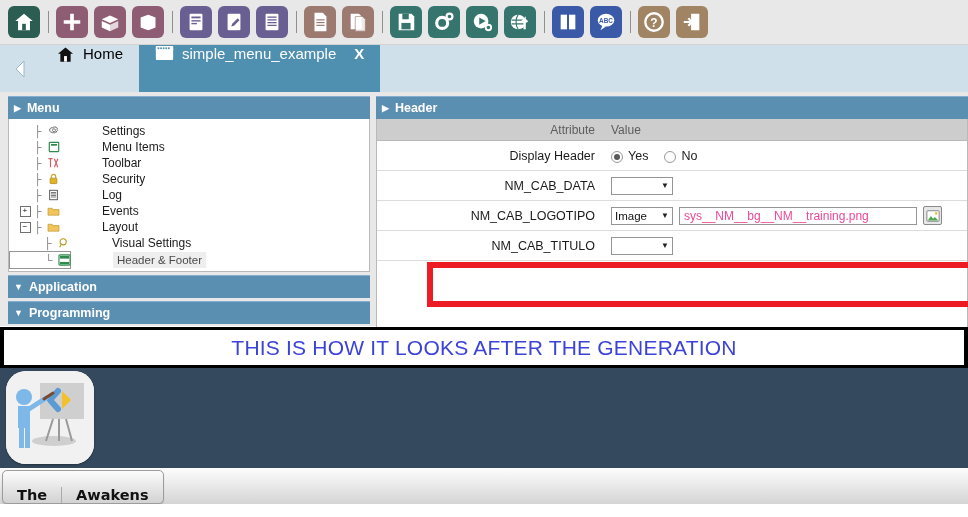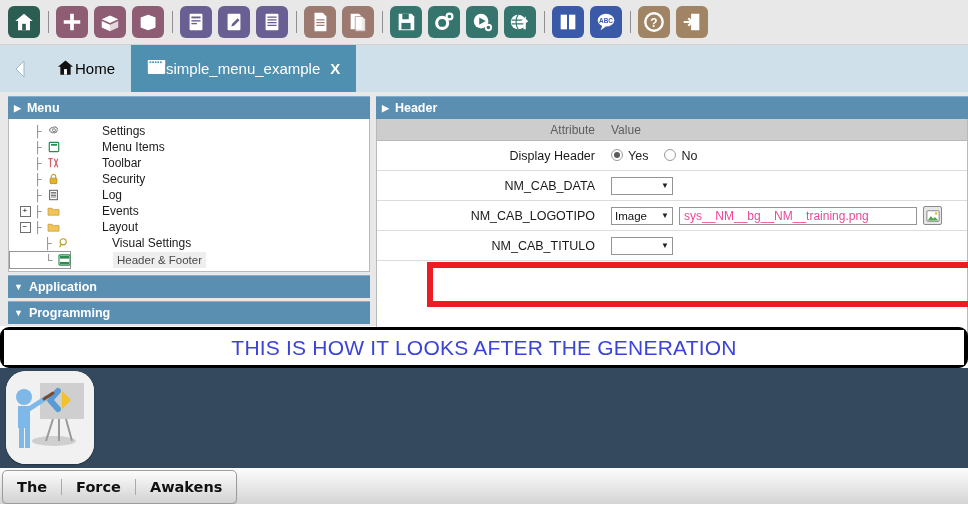--- a/index.html
+++ b/index.html
@@ -33,21 +33,21 @@
   
   .tabbar{
     height:47px;background:#cfe0ea;
     display:flex;align-items:stretch;
   }
   .tab-back{
     width:40px;display:flex;align-items:center;justify-content:center;
     background:#cfe0ea;cursor:pointer;
   }
   .tab{
-    display:flex;align-items:center;
+    display:flex;align-items:flex-start;gap:8px;
     padding:0 16px;cursor:pointer;font-size:15px;
   }
   .tab.home{background:#cfe0ea;color:#000;}
   .tab.active{background:#4f8fb0;color:#ffffff;}
   .tab .tclose{font-weight:bold;font-size:15px;margin-left:10px;cursor:pointer;}
   .tabbar-fill{flex:1;background:#cfe0ea;}
 
   
   .work{
     position:relative;height:234px;background:#e8e8e8;
@@ -91,21 +91,21 @@
     font-size:12px;color:#5d5d5d;border-bottom:1px solid #b9b9b9;
   }
   .col-attr{width:228px;flex:0 0 228px;text-align:right;padding-right:10px;box-sizing:border-box;}
   .col-val{flex:1;padding-left:6px;}
   .frow{
     display:flex;align-items:center;height:29px;
     border-bottom:1px solid #dcdcdc;font-size:12.5px;color:#222;
   }
   .frow .fattr{width:228px;flex:0 0 228px;text-align:right;padding-right:10px;box-sizing:border-box;color:#1a1a1a;}
   .frow .fval{flex:1;padding-left:6px;display:flex;align-items:center;gap:6px;}
-  .radio-wrap{display:flex;align-items:flex-start;gap:5px;margin-right:10px;font-size:12.5px;}
+  .radio-wrap{display:flex;align-items:flex-end;gap:5px;margin-right:10px;font-size:12.5px;}
   .radio{
     width:12px;height:12px;border-radius:50%;
     border:1px solid #9a9a9a;background:#fdfdfd;
     display:inline-block;position:relative;box-sizing:border-box;
   }
   .radio.on::after{
     content:"";position:absolute;left:2px;top:2px;
     width:6px;height:6px;border-radius:50%;background:#5a5a5a;
   }
   .txtin{
@@ -128,21 +128,21 @@
 
   
   .redbox{
     position:absolute;border:6px solid #ed1c24;
     box-sizing:border-box;pointer-events:none;
   }
 
   
   .banner{
     position:absolute;left:0;top:327px;width:968px;height:41px;
-    background:#000000;box-sizing:border-box;padding:3px 4px;border-radius:9px;
+    background:#000000;box-sizing:border-box;padding:3px 4px;
   }
   .banner-inner{
     background:#ffffff;width:100%;height:100%;
     display:flex;align-items:center;justify-content:center;
   }
   .banner-text{
     color:#3b43d8;font-size:21px;letter-spacing:.2px;
     font-family:"Liberation Sans",sans-serif;
   }
 
@@ -158,21 +158,21 @@
     position:absolute;left:6px;top:3px;width:88px;height:93px;
     background:#f1f1f1;border-radius:20px;overflow:hidden;
     box-shadow:0 1px 2px rgba(0,0,0,.35);
   }
   .menubar{
     position:absolute;left:0;top:100px;height:36px;width:968px;
     background:linear-gradient(#fdfdfd,#d4d4d4);
   }
   .menugroup{
     position:absolute;left:2px;top:2px;height:32px;
-    display:flex;align-items:center;
+    display:flex;align-items:flex-end;
     border:1px solid #9c9c9c;border-radius:5px;
     background:linear-gradient(#fcfcfc,#d2d2d2);
     box-shadow:0 1px 1px rgba(0,0,0,.2);
     overflow:hidden;
   }
   .mi{
     display:flex;align-items:center;justify-content:center;
     padding:0 14px;font-size:14.5px;font-weight:bold;color:#111;
     border-right:1px solid #aaaaaa;cursor:pointer;
     font-family:"DejaVu Sans",sans-serif;
@@ -583,21 +583,20 @@
           <path d="M13 57h5v20h-5zM19 57h5v20h-5z" fill="#7db8e8"></path>
           <path d="M23 38 40 27" stroke="#7db8e8" stroke-width="5" stroke-linecap="round"></path>
           <path d="M38 28 47 22" stroke="#7a4a2a" stroke-width="3" stroke-linecap="round"></path>
         </svg>
       </div>
     </div>
 
     <div class="menubar">
       <div class="menugroup">
         <div class="mi">The</div>
-        <div class="mi">Force</div>
         <div class="mi">Awakens</div>
       </div>
     </div>
 
     <div class="gen-foot"></div>
   </div>
 
 </div>
 
 </body></html>

